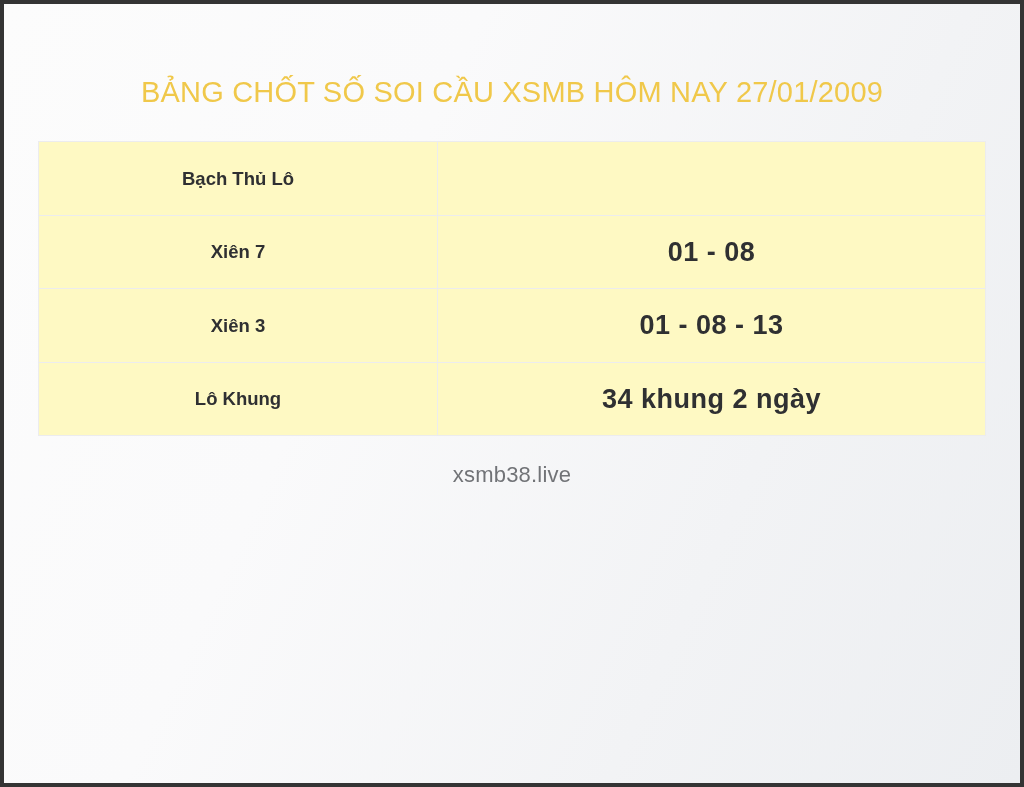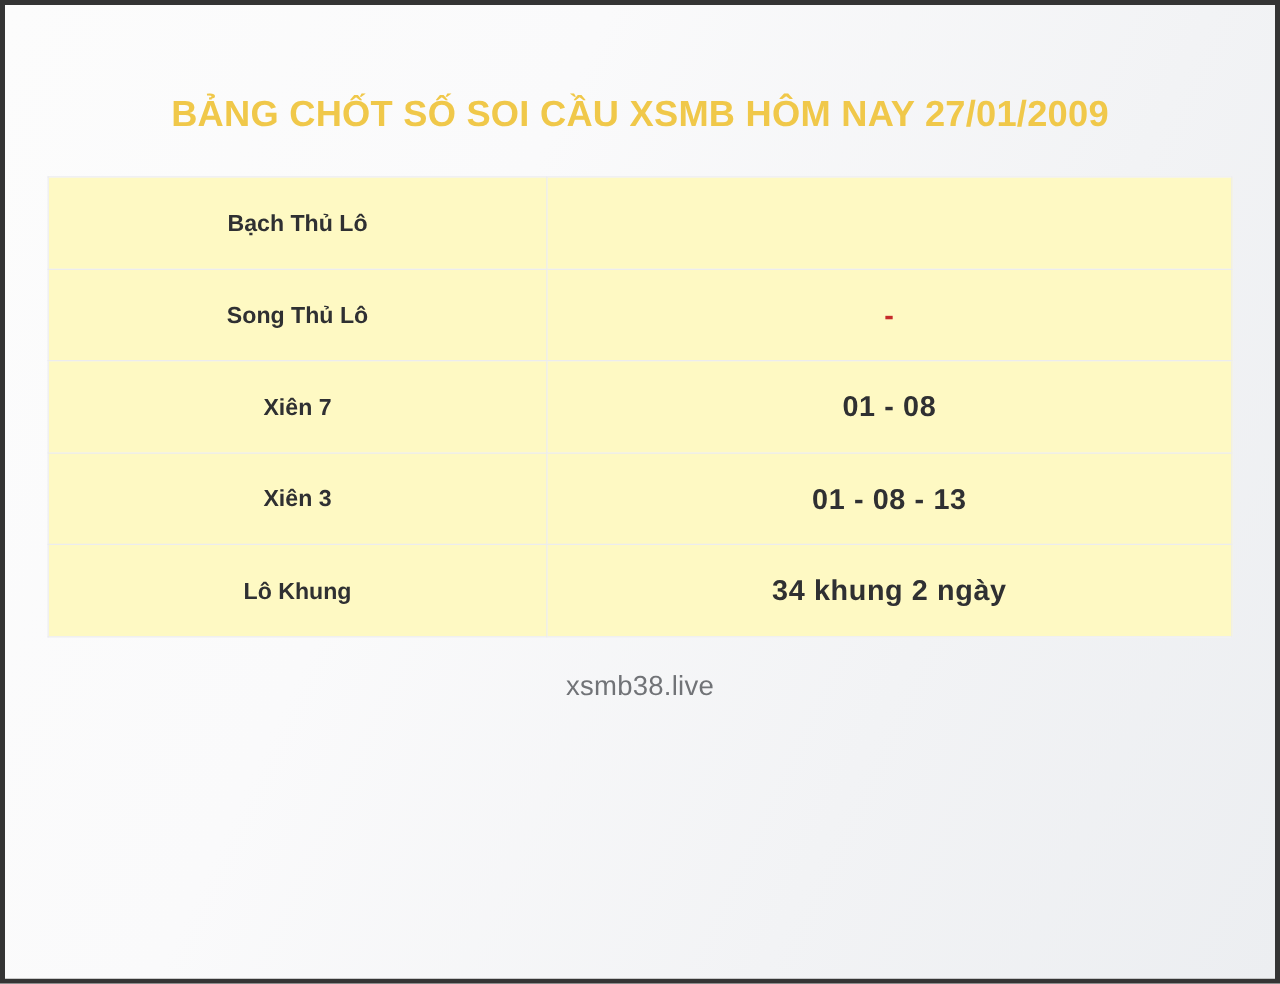--- a/index.html
+++ b/index.html
@@ -20,21 +20,21 @@
     border: 4px solid #343434;
     background: linear-gradient(115deg, #fcfcfc 0%, #fafafb 35%, #f2f3f5 70%, #eceef1 100%);
     display: flex;
     flex-direction: column;
     align-items: center;
   }
 
   #card-title {
     margin-top: 72px;
     font-size: 29px;
-    font-weight: bold;
+    font-weight: normal;
     letter-spacing: 0.2px;
     color: #f0c84a;
     text-align: center;
     line-height: 1.15;
     white-space: nowrap;
     user-select: none;
   }
 
   #result-table {
     margin-top: 32px;
@@ -54,21 +54,21 @@
     vertical-align: middle;
     background: #fef9c3;
   }
   .col-label {
     width: 378px;
     font-size: 18.5px;
     font-weight: bold;
     color: #2f3032;
   }
   .col-value {
-    font-size: 23px;
+    font-size: 27px;
     font-weight: bold;
     color: #2f3032;
     letter-spacing: 0.5px;
   }
   .col-value.accent {
     color: #c62b2b;
   }
   .col-value.dash {
     color: #c62b2b;
     font-size: 23px;
@@ -90,24 +90,20 @@
   <div id="card-title">BẢNG CHỐT SỐ SOI CẦU XSMB HÔM NAY 27/01/2009</div>
 
   <table id="result-table">
     <tbody>
 
       <tr>
         <td class="col-label">Bạch Thủ Lô</td>
         <td class="col-value"></td>
       </tr>
 
-      <tr>
-        <td class="col-label">Song Thủ Lô</td>
-        <td class="col-value dash">-</td>
-      </tr>
 
       <tr>
         <td class="col-label">Xiên 7</td>
         <td class="col-value">01 - 08</td>
       </tr>
 
       <tr>
         <td class="col-label">Xiên 3</td>
         <td class="col-value">01 - 08 - 13</td>
       </tr>

